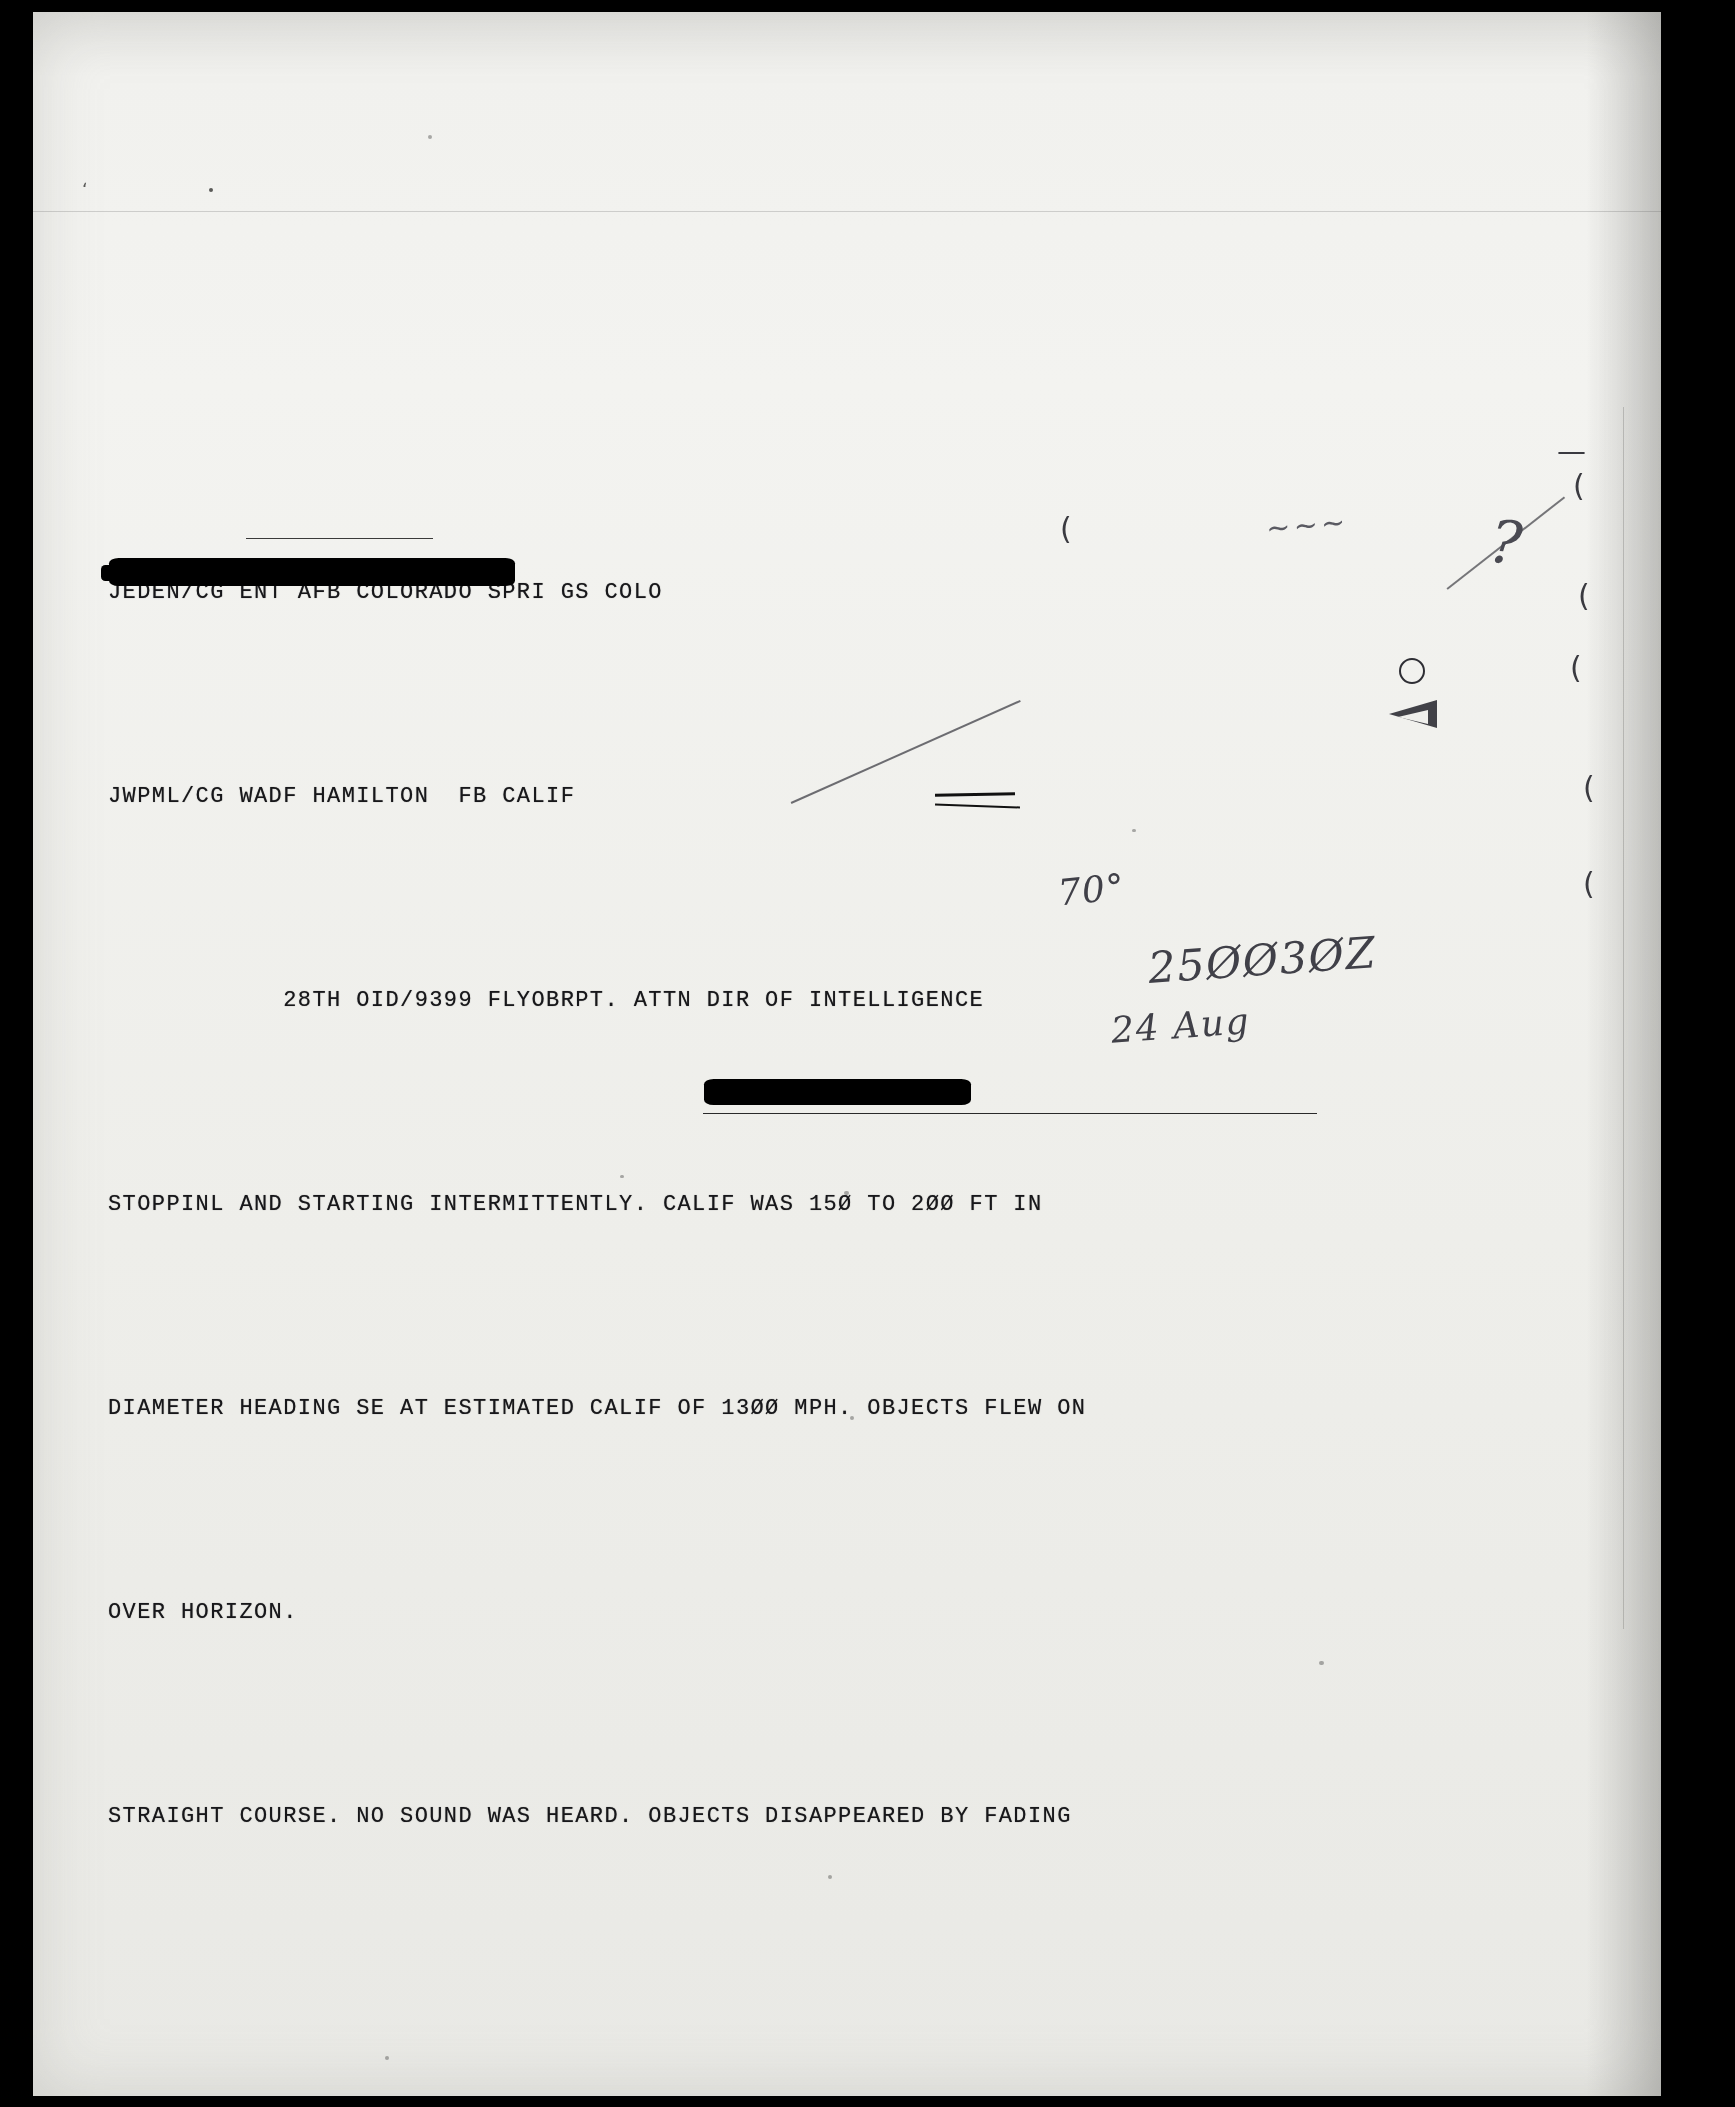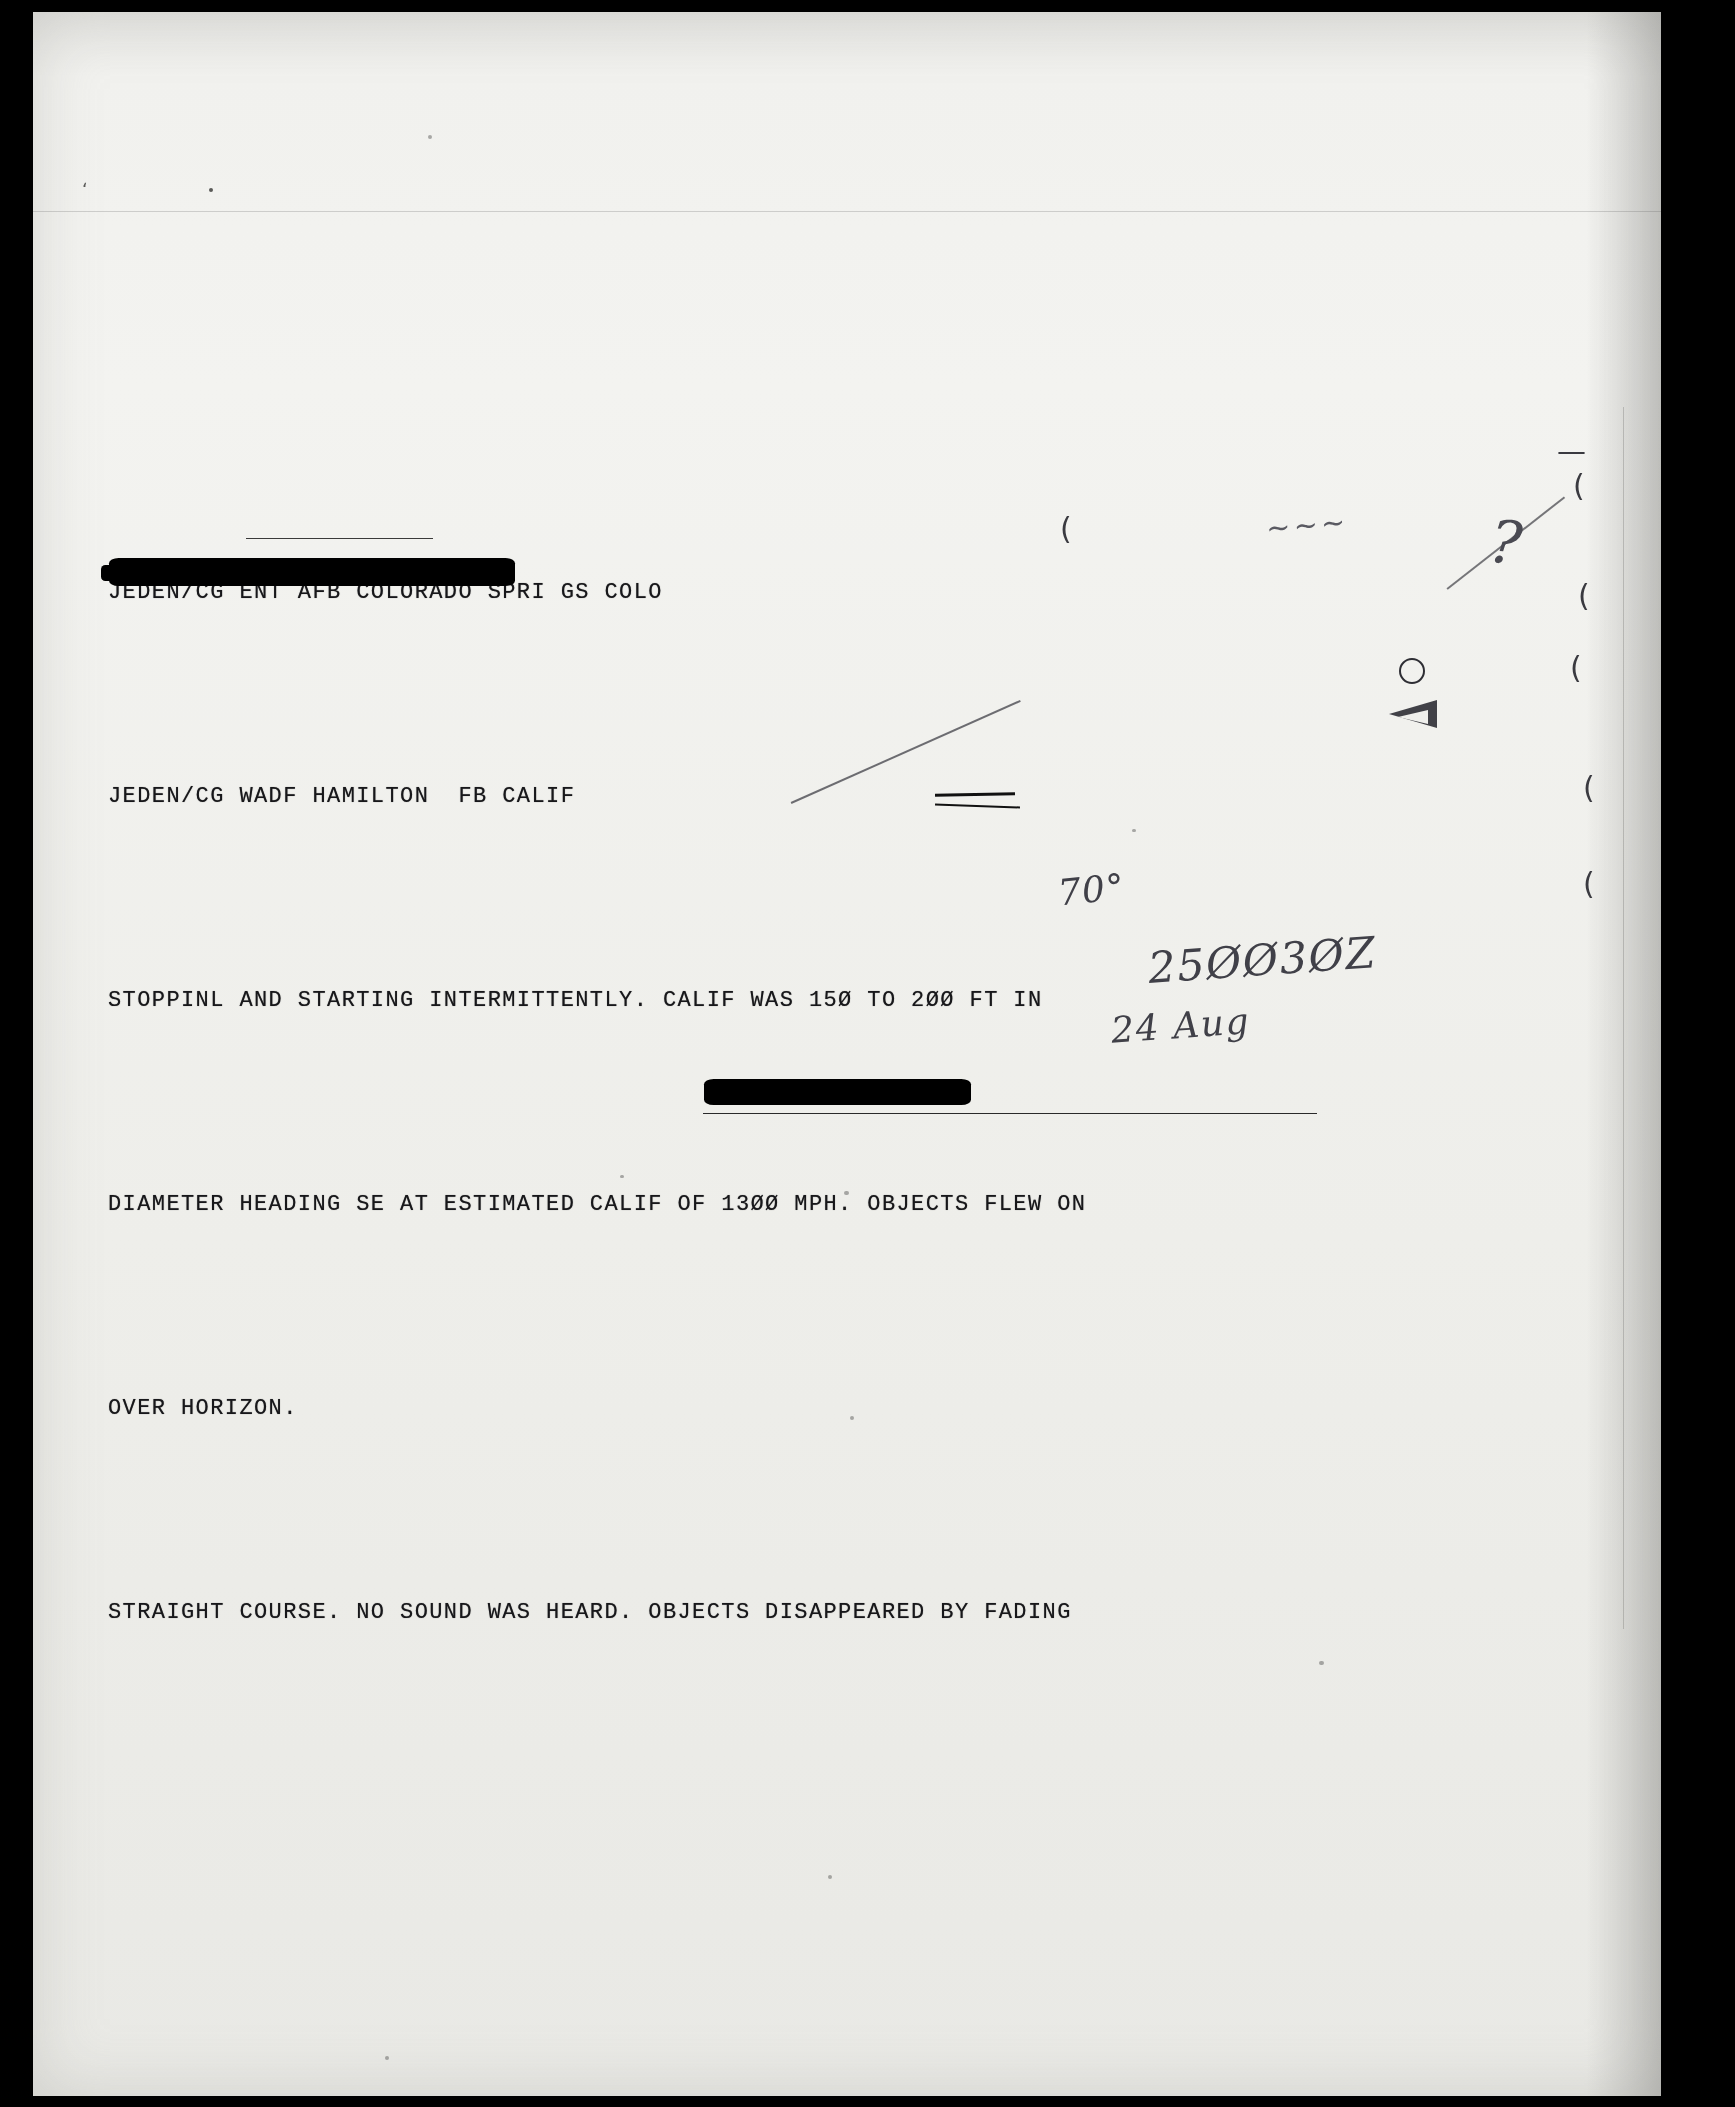--- a/index.html
+++ b/index.html
@@ -281,21 +281,22 @@
   <div id="page-sheet">
 
     <div class="crease" id="crease-1"></div>
     <div id="vline-right"></div>
 
     <div id="artifact-a">ʻ</div>
     <div id="artifact-b"></div>
 
     <div id="typed-block">
       <div class="tline">JEDEN/CG ENT AFB COLORADO SPRI GS COLO</div>
-      <div class="tline">JEDEN/CG WADF HAMILTON  FB CALIF</div>
+      <div class="tline">JWPML/CG WADF HAMILTON  FB CALIF</div>
+      <div class="tline">            28TH OID/9399 FLYOBRPT. ATTN DIR OF INTELLIGENCE</div>
       <div class="tline">STOPPINL AND STARTING INTERMITTENTLY. CALIF WAS 15Ø TO 2ØØ FT IN</div>
       <div class="tline">DIAMETER HEADING SE AT ESTIMATED CALIF OF 13ØØ MPH. OBJECTS FLEW ON</div>
       <div class="tline">OVER HORIZON.</div>
       <div class="tline">STRAIGHT COURSE. NO SOUND WAS HEARD. OBJECTS DISAPPEARED BY FADING</div>
       
       
       
       
       
     </div>

